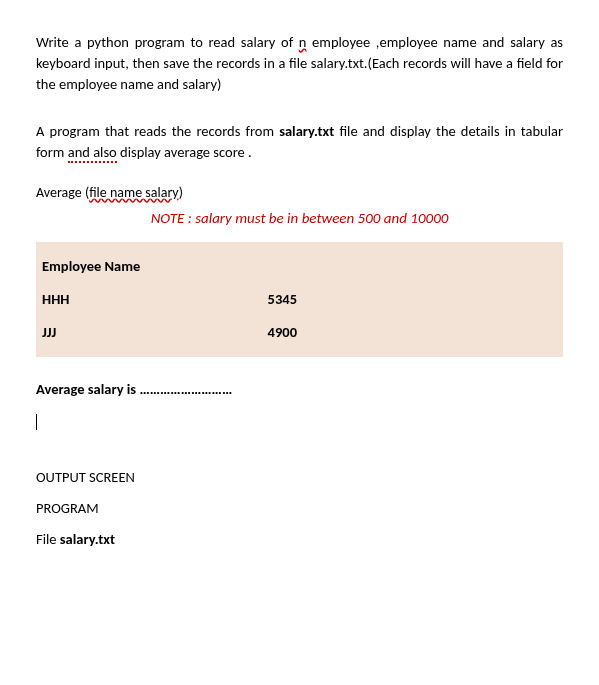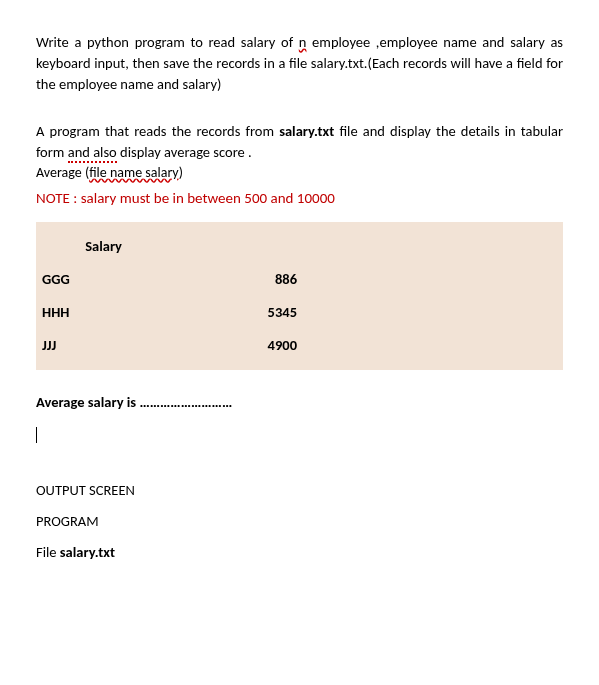--- a/index.html
+++ b/index.html
@@ -12,38 +12,40 @@
       color: #000000;
       font-size: 14.5px;
       line-height: 1.45;
     }
     .para {
       text-align: justify;
       margin-bottom: 26px;
     }
     .para2 {
       text-align: justify;
-      margin-bottom: 0;
+      margin-bottom: 20px;
     }
     .wavy-red {
       text-decoration: underline;
       text-decoration-style: wavy;
       text-decoration-color: #cc0000;
     }
     .dotted-red {
       border-bottom: 2px dotted #cc0000;
     }
     .small-line {
       font-size: 14px;
       margin-bottom: 5px;
     }
     .note {
+      font-style: italic;
       color: #c00000;
       font-size: 15px;
       margin-bottom: 12px;
+      text-align: center;
     }
     .bold { font-weight: bold; }
     .table {
       background: #f2e3d6;
       width: 100%;
       padding: 8px 6px 8px 6px;
       margin-bottom: 22px;
     }
     .trow {
       display: flex;
@@ -90,25 +92,21 @@
 </p>
 
 <p class="small-line">
   <span>Average (</span><span class="wavy-red">file  name  salary</span><span>)</span>
 </p>
 
 <p class="note">NOTE : salary must be in between 500 and 10000</p>
 
 <div class="table">
   <div class="trow">
-    <div class="tcell2">Salary</div>
-  </div>
-  <div class="trow">
-    <div class="tcell1">GGG</div>
-    <div class="tcell2">886</div>
+    <div class="tcell1">Employee Name</div>
   </div>
   <div class="trow">
     <div class="tcell1">HHH</div>
     <div class="tcell2">5345</div>
   </div>
   <div class="trow">
     <div class="tcell1">JJJ</div>
     <div class="tcell2">4900</div>
   </div>
 </div>

